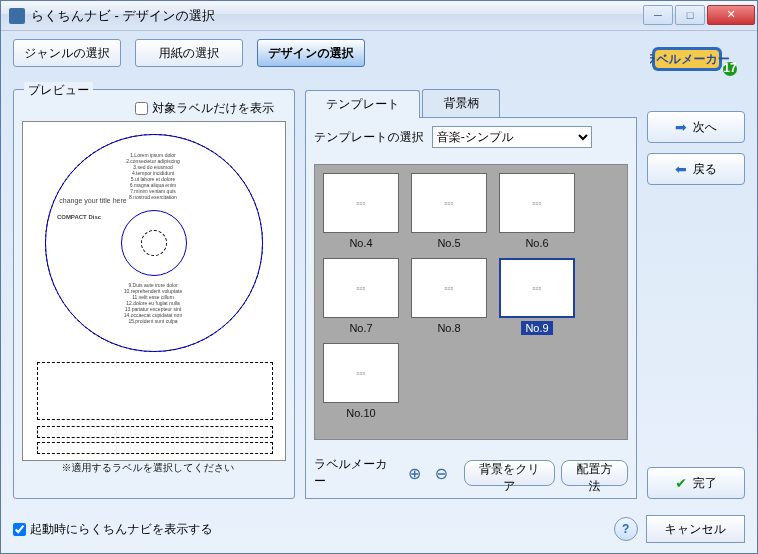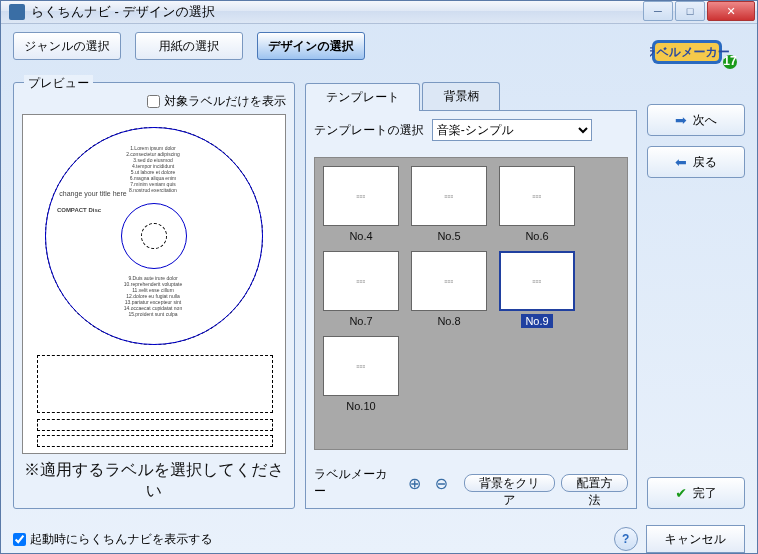--- a/index.html
+++ b/index.html
@@ -14,51 +14,51 @@
 .wc-btn { width: 30px; height: 20px; margin-left: 2px; border: 1px solid #8aa8cc; background: linear-gradient(to bottom, #e8f0fb, #cfdff3); border-radius: 2px; display: flex; align-items: center; justify-content: center; font-size: 11px; color: #3a5a88; cursor: pointer; }
 .wc-close { width: 48px; background: linear-gradient(to bottom, #e88, #c33); color: #fff; border-color: #a33; }
 
 .step-tabs { display: flex; padding: 8px 12px 0 12px; align-items: flex-start; }
 .step-tab { width: 108px; height: 28px; text-align: center; line-height: 26px; background: linear-gradient(to bottom, #fff, #e4ecf8); border: 1px solid #7a98c0; margin-right: 14px; border-radius: 3px; cursor: pointer; font-size: 12px; }
 .step-tab.active { background: linear-gradient(to bottom, #fff, #9dc3f0); border-color: #4a78b8; font-weight: bold; }
 .logo-area { margin-left: auto; width: 100px; height: 40px; display: flex; align-items: center; justify-content: center; }
 
 .main-area { display: flex; padding: 10px 12px; gap: 10px; flex: 1; }
 
-.preview-box { width: 282px; border: 1px solid #7a98c0; border-radius: 3px; padding: 10px 8px 6px 8px; background: #e9f1fb; position: relative; }
+.preview-box { width: 282px; border: 1px solid #7a98c0; border-radius: 3px; padding: 10px 20px 6px 8px; background: #e9f1fb; position: relative; }
 .preview-legend { position: absolute; top: -8px; left: 10px; background: #e9f1fb; padding: 0 4px; font-size: 12px; }
 .target-check { display: flex; align-items: center; justify-content: flex-end; margin-bottom: 4px; gap: 4px; }
 .target-check input { width: 13px; height: 13px; }
 .preview-canvas { width: 264px; height: 340px; background: #fff; border: 1px solid #888; margin: 0 auto; position: relative; }
 .dashed-box { position: absolute; border: 1px dashed #000; }
 .disc-outer { position: absolute; left: 22px; top: 12px; width: 218px; height: 218px; border: 1px solid #00c; border-radius: 50%; }
 .disc-inner { position: absolute; left: 98px; top: 88px; width: 66px; height: 66px; border: 1px solid #00c; border-radius: 50%; }
 .disc-hole { position: absolute; left: 118px; top: 108px; width: 26px; height: 26px; border: 1px dashed #000; border-radius: 50%; }
 .disc-text { position: absolute; font-size: 6px; color: #444; text-align: center; width: 100px; }
-.preview-note { text-align: center; font-size: 16px; margin-top: 6px; color: #111; }
+.preview-note { text-align: center; font-size: 10px; margin-top: 0; color: #111; }
 
 .right-panel { flex: 1; display: flex; flex-direction: column; }
 .sub-tabs { display: flex; border-bottom: 1px solid #7a98c0; }
 .sub-tab { padding: 5px 20px; border: 1px solid #7a98c0; border-bottom: none; background: #dce7f5; margin-right: 2px; cursor: pointer; border-radius: 3px 3px 0 0; }
 .sub-tab.active { background: #e9f1fb; position: relative; top: 1px; }
 
 .template-body { border: 1px solid #7a98c0; border-top: none; padding: 8px; background: #e9f1fb; flex: 1; display: flex; flex-direction: column; gap: 8px; }
 .tpl-select-row { display: flex; align-items: center; gap: 8px; margin-bottom: 8px; }
 .tpl-select-row select { flex: 0 0 160px; height: 22px; border: 1px solid #7a98c0; background: #fff; }
 
 .thumb-container { flex: 1; background: #a9a9a9; border: 1px solid #888; padding: 8px; display: flex; flex-wrap: wrap; gap: 8px 12px; align-content: flex-start; overflow-y: auto; position: relative; }
 .thumb-item { width: 76px; display: flex; flex-direction: column; align-items: center; cursor: pointer; }
 .thumb-box { width: 76px; height: 60px; background: #fff; border: 1px solid #666; display: flex; align-items: center; justify-content: center; font-size: 5px; color: #888; }
 .thumb-item.selected .thumb-box { border: 2px solid #2040a0; }
 .thumb-label { margin-top: 3px; font-size: 11px; color: #111; padding: 1px 4px; }
 .thumb-item.selected .thumb-label { background: #2040a0; color: #fff; }
 
 .bottom-toolbar { display: flex; align-items: center; gap: 6px; margin-top: 8px; }
 .zoom-label { margin-right: 4px; }
-.tb-btn { height: 18px; padding: 0 10px; background: linear-gradient(to bottom,#fff,#e4ecf8); border: 1px solid #7a98c0; border-radius: 8px; cursor: pointer; }
+.tb-btn { height: 26px; padding: 0 10px; background: linear-gradient(to bottom,#fff,#e4ecf8); border: 1px solid #7a98c0; border-radius: 8px; cursor: pointer; }
 .icon-btn { width: 22px; height: 22px; display: inline-flex; align-items: center; justify-content: center; color: #3a6ea5; font-size: 16px; cursor: pointer; }
 
 .side-buttons { width: 98px; display: flex; flex-direction: column; gap: 10px; padding-top: 22px; }
 .side-btn { height: 32px; background: linear-gradient(to bottom,#fff,#e0ebf8); border: 1px solid #7a98c0; border-radius: 4px; display: flex; align-items: center; justify-content: center; gap: 6px; cursor: pointer; }
 .side-btn .arrow { font-size: 14px; color: #2a6ac0; }
 
 .footer { display: flex; align-items: center; padding: 6px 12px 10px 12px; }
 .footer .chk { display: flex; align-items: center; gap: 4px; }
 .footer .spacer { flex: 1; }
 .footer-btn { height: 28px; padding: 0 18px; background: linear-gradient(to bottom,#fff,#e4ecf8); border: 1px solid #7a98c0; border-radius: 0; cursor: pointer; margin-left: 8px; }

